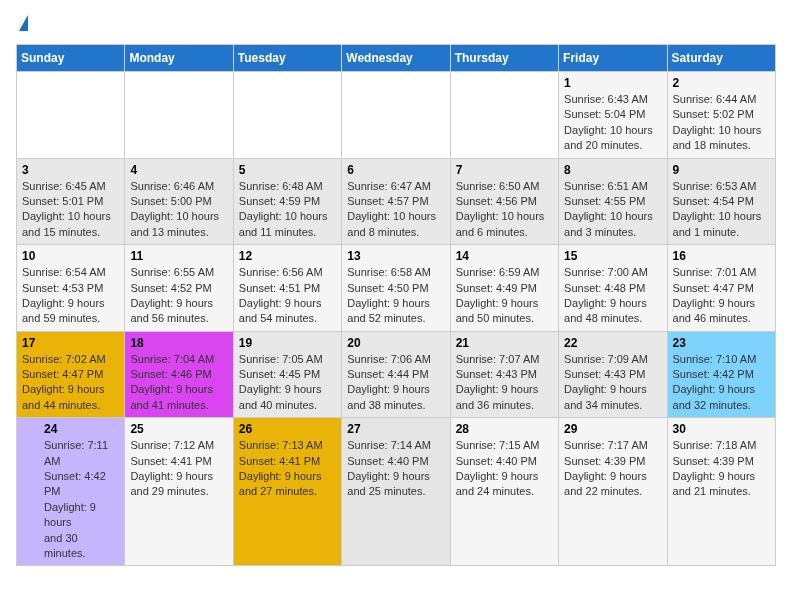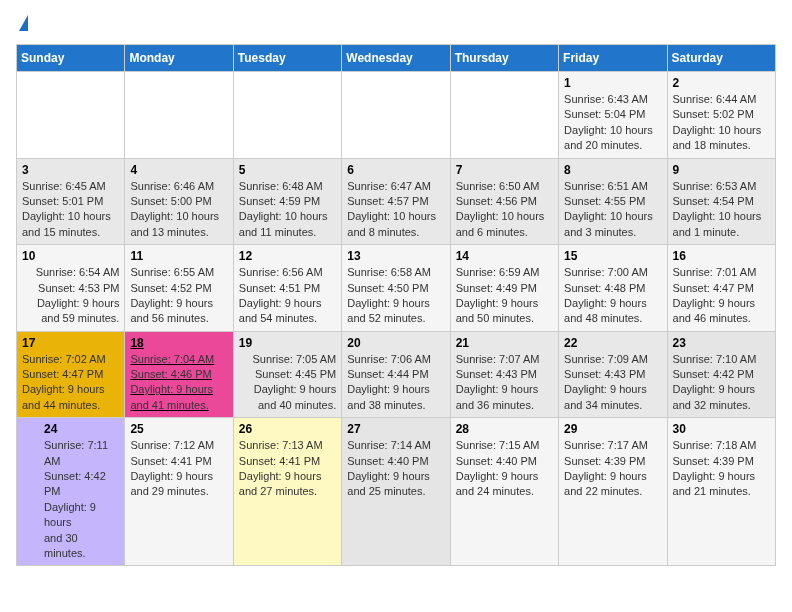--- a/index.html
+++ b/index.html
@@ -182,21 +182,21 @@
           <div class="day-num">9</div>
           <div class="day-detail" style="white-space: pre-line;">Sunrise: 6:53 AM
 Sunset: 4:54 PM
 Daylight: 10 hours
 and 1 minute.</div>
         </td>
       </tr>
       <tr>
         <td style="background: rgb(245, 245, 245);">
           <div class="day-num">10</div>
-          <div class="day-detail" style="white-space: pre-line; text-align: right;">Sunrise: 6:54 AM
+          <div class="day-detail" style="white-space: pre-line;">Sunrise: 6:54 AM
 Sunset: 4:53 PM
 Daylight: 9 hours
 and 59 minutes.</div>
         </td>
         <td style="background: rgb(245, 245, 245);">
           <div class="day-num">11</div>
           <div class="day-detail" style="white-space: pre-line;">Sunrise: 6:55 AM
 Sunset: 4:52 PM
 Daylight: 9 hours
 and 56 minutes.</div>
@@ -238,30 +238,30 @@
         </td>
       </tr>
       <tr>
         <td style="background: #eab308;">
           <div class="day-num">17</div>
           <div class="day-detail" style="white-space: pre-line;">Sunrise: 7:02 AM
 Sunset: 4:47 PM
 Daylight: 9 hours
 and 44 minutes.</div>
         </td>
-        <td style="background: #ec4899; text-decoration: underline;">
+        <td style="background: #d946ef;">
           <div class="day-num">18</div>
           <div class="day-detail" style="white-space: pre-line;">Sunrise: 7:04 AM
 Sunset: 4:46 PM
 Daylight: 9 hours
 and 41 minutes.</div>
         </td>
         <td style="background: rgb(232, 232, 232);">
           <div class="day-num">19</div>
-          <div class="day-detail" style="white-space: pre-line; text-align: right;">Sunrise: 7:05 AM
+          <div class="day-detail" style="white-space: pre-line;">Sunrise: 7:05 AM
 Sunset: 4:45 PM
 Daylight: 9 hours
 and 40 minutes.</div>
         </td>
         <td style="background: rgb(232, 232, 232);">
           <div class="day-num">20</div>
           <div class="day-detail" style="white-space: pre-line;">Sunrise: 7:06 AM
 Sunset: 4:44 PM
 Daylight: 9 hours
 and 38 minutes.</div>
@@ -273,21 +273,21 @@
 Daylight: 9 hours
 and 36 minutes.</div>
         </td>
         <td style="background: rgb(232, 232, 232);">
           <div class="day-num">22</div>
           <div class="day-detail" style="white-space: pre-line;">Sunrise: 7:09 AM
 Sunset: 4:43 PM
 Daylight: 9 hours
 and 34 minutes.</div>
         </td>
-        <td style="background: #e5e5e5;">
+        <td style="background: #7dd3fc;">
           <div class="day-num">23</div>
           <div class="day-detail" style="white-space: pre-line;">Sunrise: 7:10 AM
 Sunset: 4:42 PM
 Daylight: 9 hours
 and 32 minutes.</div>
         </td>
       </tr>
       <tr>
         <td style="background: #c4b5fd; padding-left: 27px;">
           <div class="day-num">24</div>
@@ -296,21 +296,21 @@
 Daylight: 9 hours
 and 30 minutes.</div>
         </td>
         <td style="background: rgb(245, 245, 245);">
           <div class="day-num">25</div>
           <div class="day-detail" style="white-space: pre-line;">Sunrise: 7:12 AM
 Sunset: 4:41 PM
 Daylight: 9 hours
 and 29 minutes.</div>
         </td>
-        <td style="background: #fef9c3;">
+        <td style="background: #eab308;">
           <div class="day-num">26</div>
           <div class="day-detail" style="white-space: pre-line;">Sunrise: 7:13 AM
 Sunset: 4:41 PM
 Daylight: 9 hours
 and 27 minutes.</div>
         </td>
         <td style="background: #e5e5e5;">
           <div class="day-num">27</div>
           <div class="day-detail" style="white-space: pre-line;">Sunrise: 7:14 AM
 Sunset: 4:40 PM

